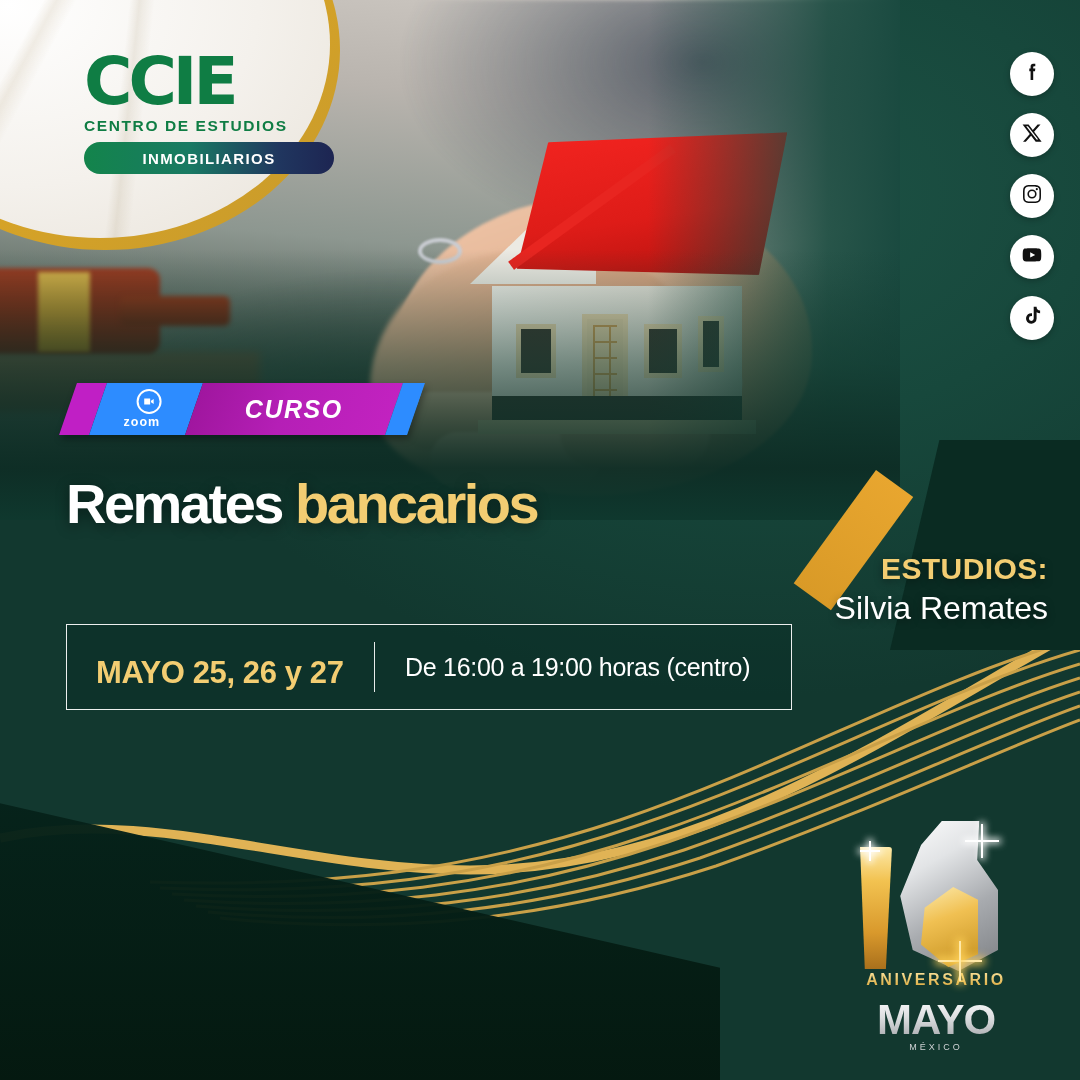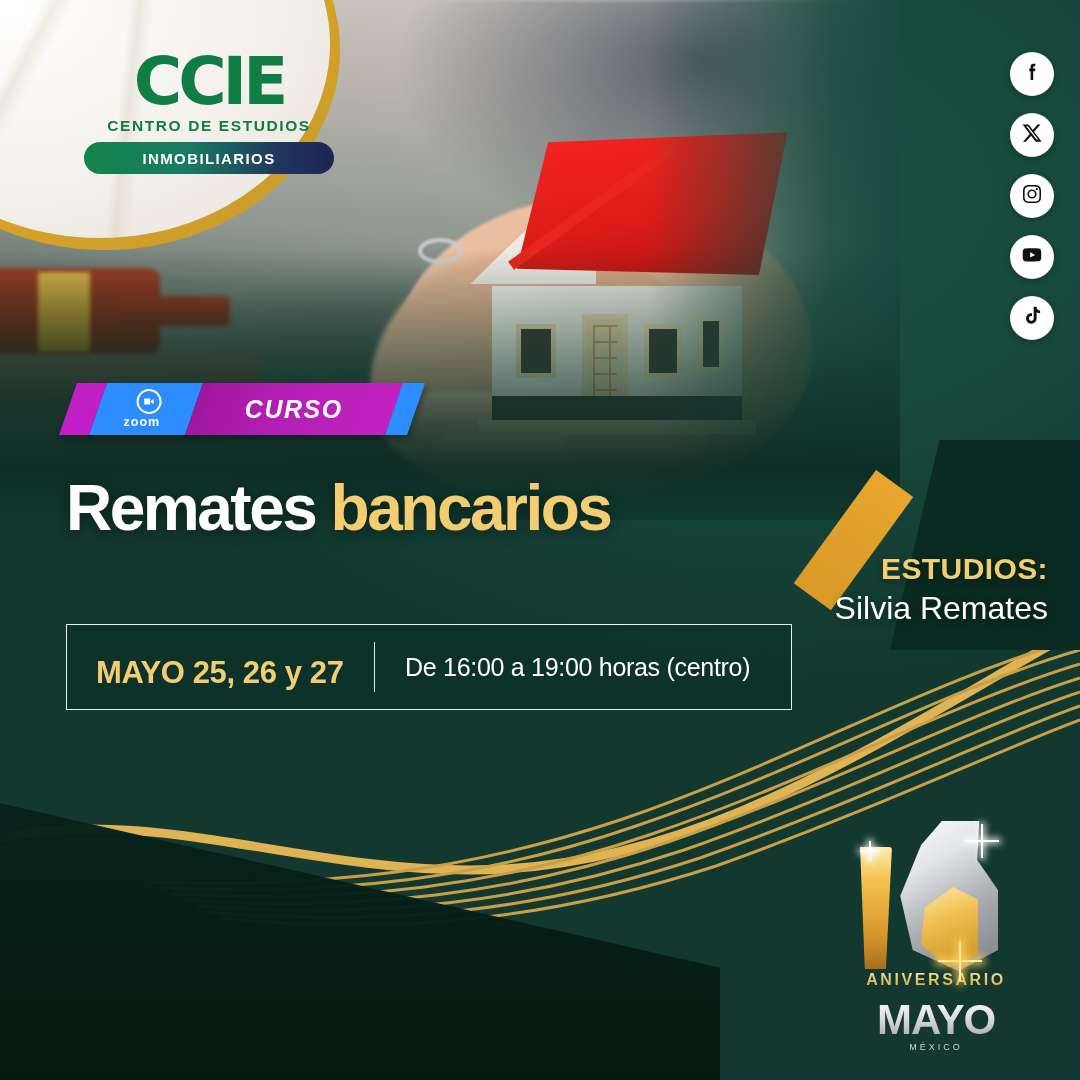--- a/index.html
+++ b/index.html
@@ -128,21 +128,21 @@
 
   
   .socials { position:absolute; right:26px; top:52px; display:flex;
              flex-direction:column; gap:17px; z-index:8; }
   .soc { width:44px; height:44px; border-radius:50%; background:#fff;
          display:flex; align-items:center; justify-content:center;
          box-shadow:0 2px 6px rgba(0,0,0,.25); cursor:pointer; }
   .soc svg { width:24px; height:24px; fill:#111; }
 
   
-  .logo { position:absolute; left:84px; top:52px; width:250px; z-index:9; text-align:center; }
+  .logo { position:absolute; left:84px; top:52px; width:250px; z-index:9; text-align:left; }
   .logo-mark { font-size:66px; font-weight:bold; letter-spacing:-4px; color:#0f7d44;
                line-height:.9; font-family:"DejaVu Sans", sans-serif; }
   .logo-sub { margin-top:6px; font-size:15.5px; font-weight:bold; letter-spacing:1.6px;
               color:#0f7d44; }
   .logo-pill { margin-top:7px; height:32px; border-radius:16px; display:flex;
                align-items:center; justify-content:center;
                background:linear-gradient(90deg,#13844b 0%,#197a63 42%,#20365f 78%,#1d2552 100%);
                color:#fff; font-size:15px; font-weight:bold; letter-spacing:1.4px; }
 
   
@@ -156,21 +156,21 @@
   .bd-zoom .z-ico svg { width:13px; height:13px; fill:#fff; }
   .bd-zoom .z-txt { transform:skewX(19deg); color:#fff; font-size:12.5px;
                     font-weight:bold; letter-spacing:1px; }
   .bd-curso { width:200px; background:linear-gradient(90deg,#a0169f 0%,#b51fb6 45%,#c222c0 100%); }
   .bd-curso span { transform:skewX(19deg); color:#fff; font-size:25px; font-weight:bold;
                    font-style:italic; letter-spacing:1.5px; }
   .bd-blue { width:22px; background:#2d8cff; }
 
   
   .title { position:absolute; left:66px; top:476px; z-index:9;
-           font-size:64px; font-weight:bold; letter-spacing:-2.5px; line-height:1;
+           font-size:56px; font-weight:bold; letter-spacing:-2.5px; line-height:1;
            white-space:nowrap; text-shadow:0 3px 14px rgba(0,0,0,.45);
            font-family:"Liberation Sans", sans-serif; }
   .t-white { color:#ffffff; }
   .t-gold  { color:#f3cd72; }
 
   
   .ponente { position:absolute; right:32px; top:552px; text-align:right; z-index:9; }
   .pon-label { color:#f3cd72; font-size:30px; font-weight:bold; letter-spacing:.4px;
                text-shadow:0 2px 8px rgba(0,0,0,.4); }
   .pon-name  { color:#ffffff; font-size:32px; font-weight:normal; margin-top:4px;

